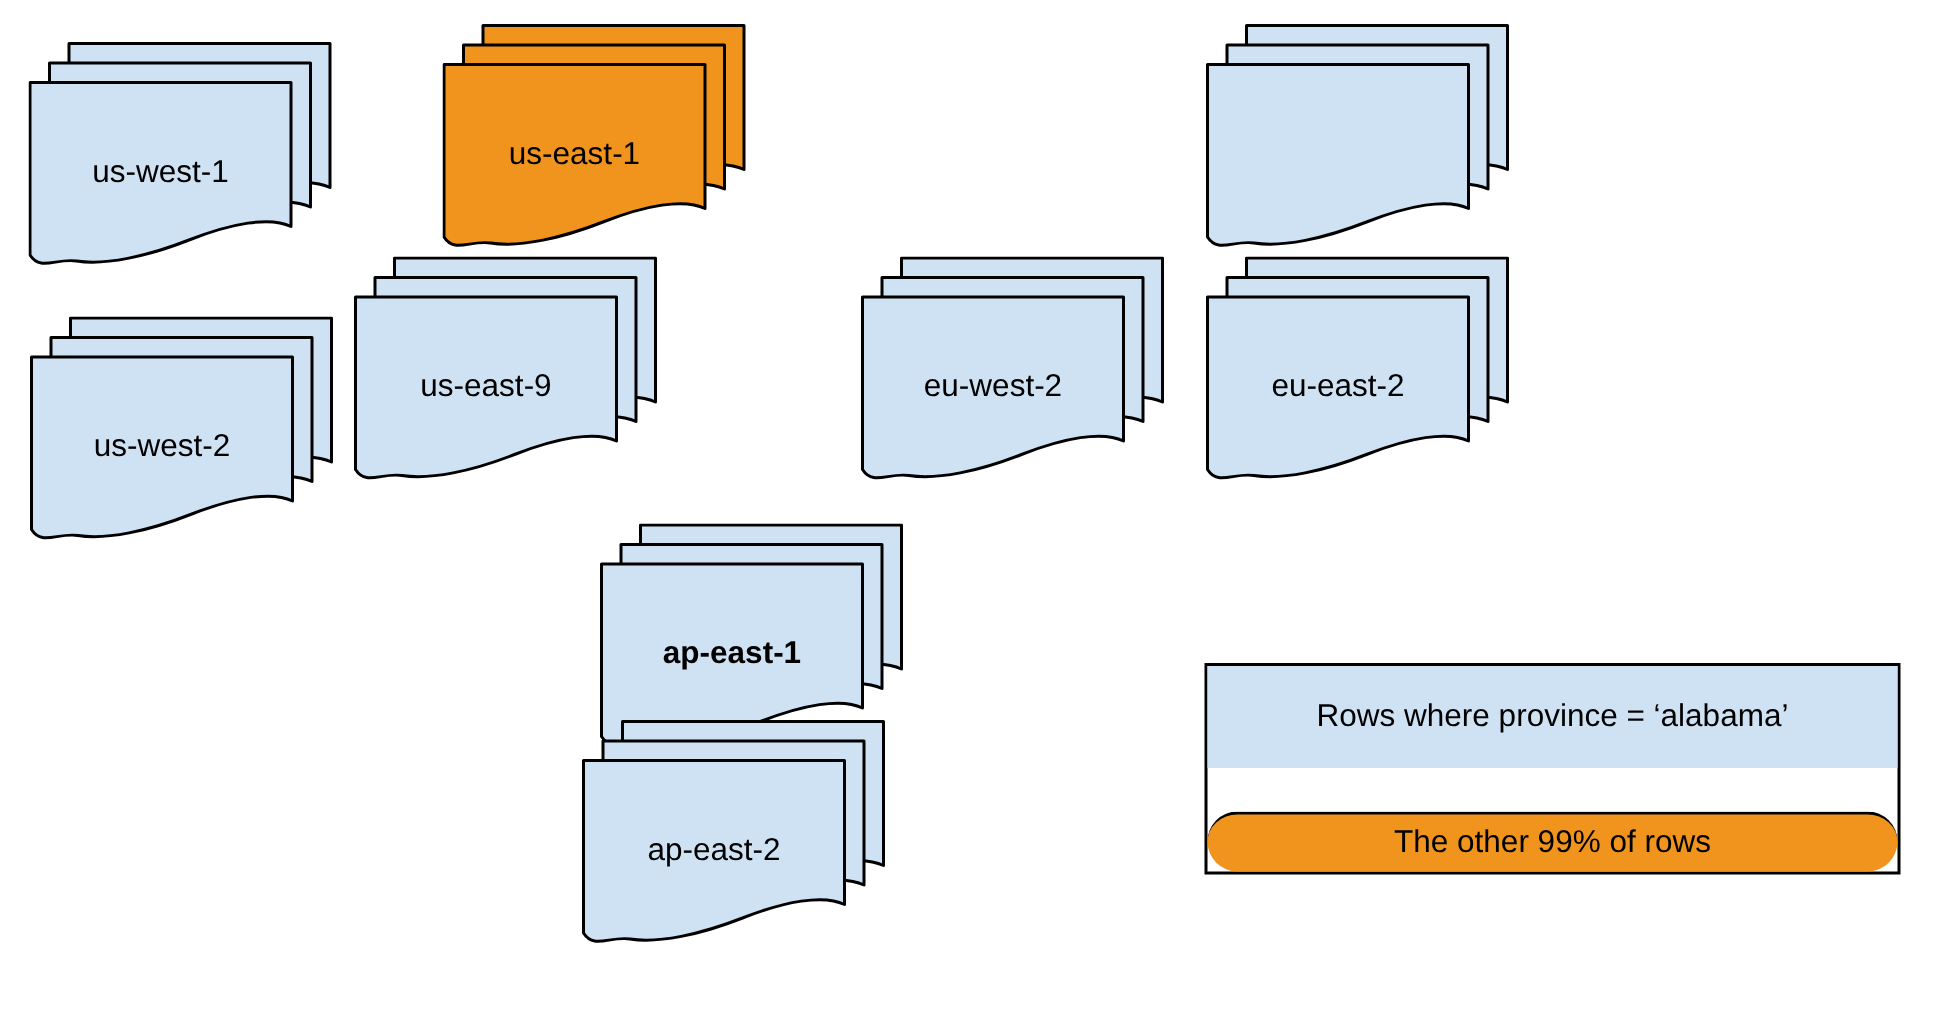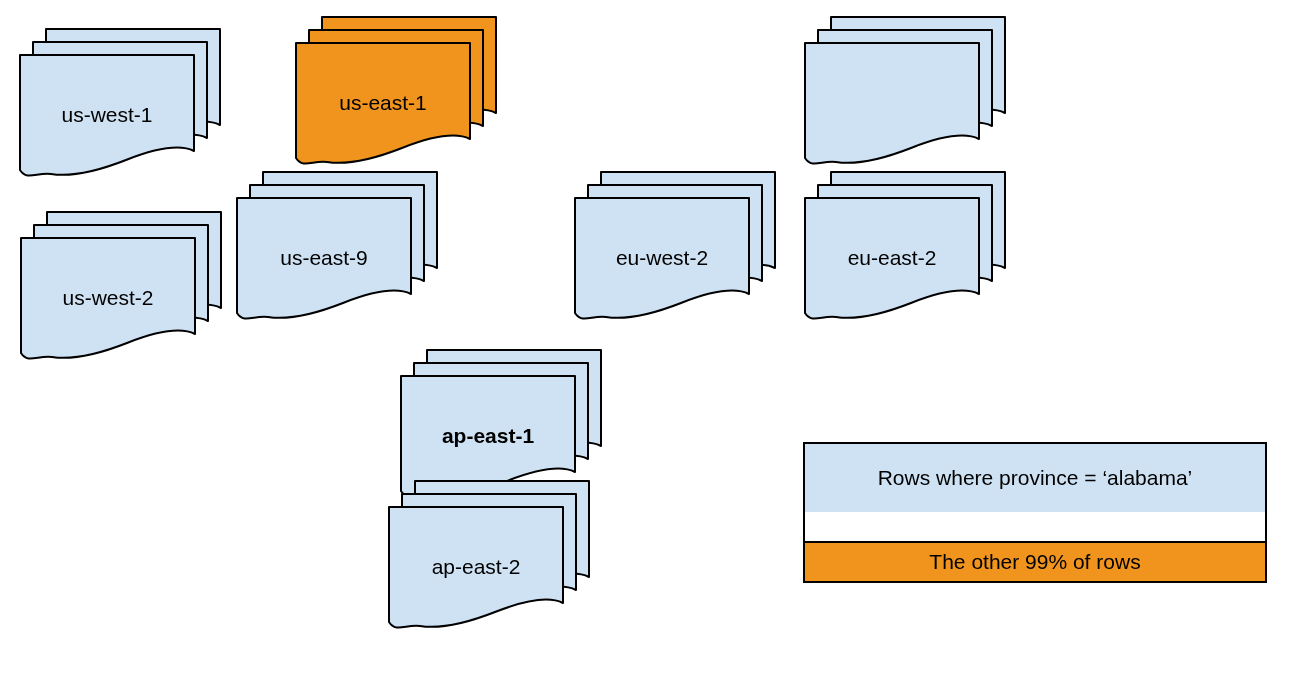--- a/index.html
+++ b/index.html
@@ -70,21 +70,21 @@
     display: flex; align-items: center; justify-content: center;
     font-size: 21px;
     height: 68px;
   }
   .legend-row + .legend-row {
     border-top: 2px solid var(--stroke);
     flex: 1;
     height: auto;
   }
   .legend-row[data-color="blue"]   { background: var(--blue); }
-  .legend-row[data-color="orange"] { background: var(--orange); }
+  .legend-row[data-color="orange"] { background: var(--orange); border-radius: 25px; }
 </style>
 </head>
 <body>
 
 <svg width="0" height="0" style="position:absolute" aria-hidden="true">
   <defs>
     <path id="doc-shape" d="M0,0 H174 V96 C160,89 134,94 106,105 C78,116 50,122 31,119 C17,117 7,126 0,115 Z"></path>
   </defs>
 </svg>
 

